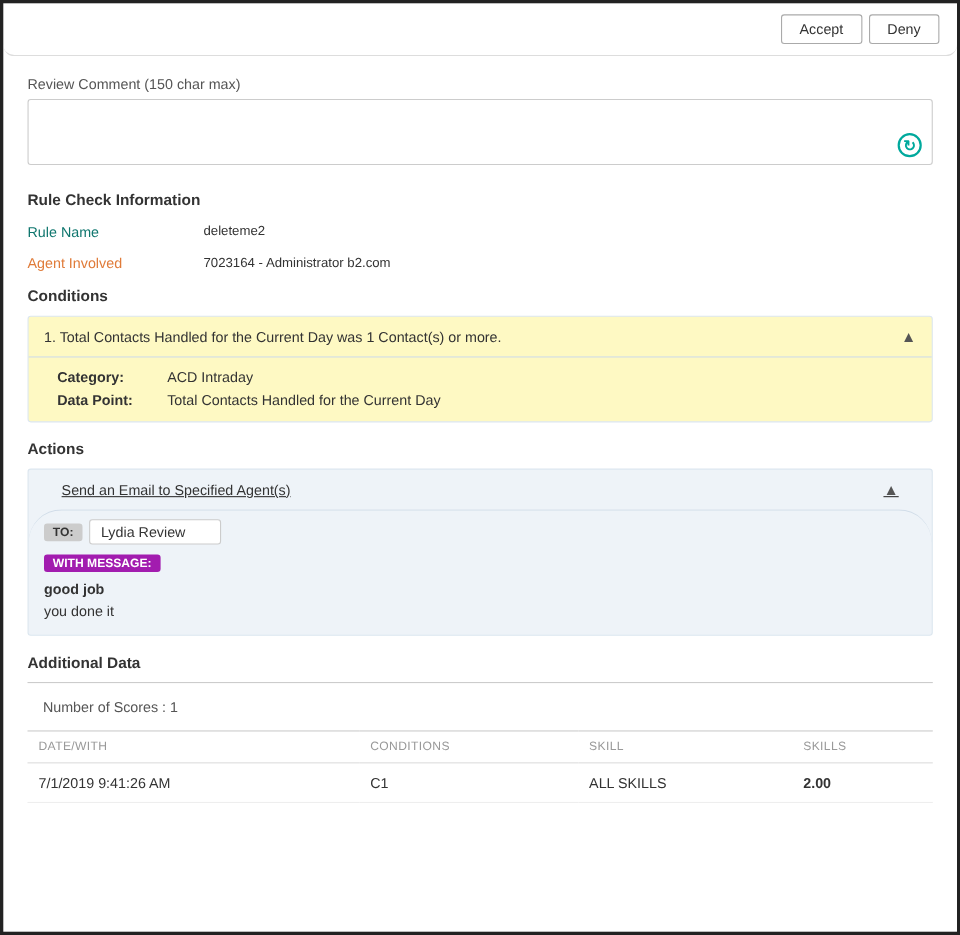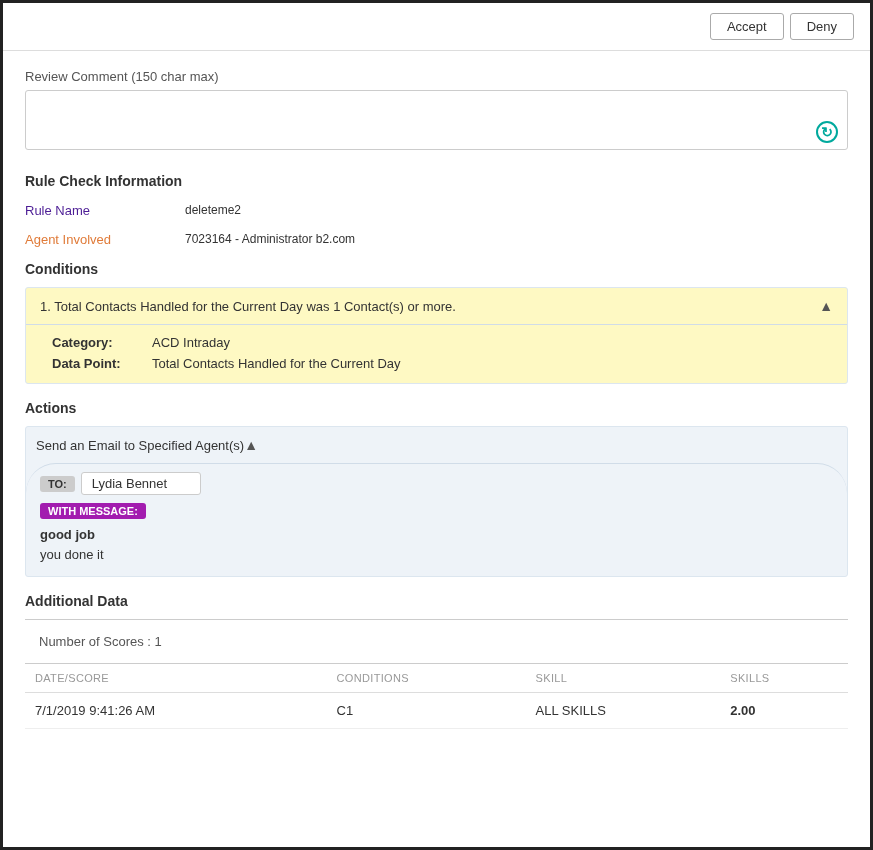--- a/index.html
+++ b/index.html
@@ -12,20 +12,21 @@
       width: 873px;
       min-height: 850px;
     }
 
     .top-bar {
       display: flex;
       justify-content: flex-end;
       align-items: center;
       padding: 10px 16px;
       border-bottom: 1px solid #ddd;
+      border-radius: 10px;
     }
 
     .btn {
       padding: 5px 16px;
       font-size: 13px;
       cursor: pointer;
       border-radius: 3px;
     }
     .btn-accept {
       background: #fff;
@@ -97,21 +98,21 @@
     }
 
     .info-row {
       display: flex;
       align-items: flex-start;
       margin-bottom: 14px;
     }
 
     .info-label {
       width: 160px;
-      color: #4c1d95;
+      color: #0f766e;
       font-size: 13px;
       flex-shrink: 0;
     }
 
     .info-label.orange {
       color: #e07b39;
     }
 
     .info-value {
       color: #333;
@@ -172,24 +173,26 @@
 
     .actions-block {
       background: #eef3f8;
       border: 1px solid #dce6ef;
       border-radius: 3px;
       margin-bottom: 16px;
     }
 
     .actions-header {
       display: flex;
-      align-items: center;
-      padding: 10px 10px;
-      font-size: 13px;
-      color: #333;
+      justify-content: space-between;
+      align-items: center;
+      padding: 10px 30px;
+      font-size: 13px;
+      color: #333;
+      text-decoration: underline;
     }
 
     .actions-body {
       padding: 8px 14px 12px 14px;
       border-top: 1px solid #d0dce8;
       border-radius: 30px;
     }
 
     .tag {
       display: inline-block;
@@ -340,41 +343,41 @@
   <div class="section-title">Actions</div>
 
   <div class="actions-block">
     <div class="actions-header">
       <span>Send an Email to Specified Agent(s)</span>
       <span class="collapse-arrow">▲</span>
     </div>
     <div class="actions-body">
       <div class="to-row">
         <span class="tag">TO:</span>
-        <span class="recipient-box">Lydia Bennet</span>
+        <span class="recipient-box">Lydia Review</span>
       </div>
       <div>
         <span class="message-tag">WITH MESSAGE:</span>
       </div>
       <div class="message-body">
         <div class="message-line">good job</div>
         <div>you done it</div>
       </div>
     </div>
   </div>
 
   <div class="additional-data-section">
     <div class="section-title">Additional Data</div>
     <hr class="divider">
     <div class="num-scores">Number of Scores : 1</div>
 
     <table class="data-table">
       <thead>
         <tr>
-          <th>DATE/SCORE</th>
+          <th>DATE/WITH</th>
           <th>CONDITIONS</th>
           <th>SKILL</th>
           <th>SKILLS</th>
         </tr>
       </thead>
       <tbody>
         <tr class="table-row">
           <td>7/1/2019 9:41:26 AM</td>
           <td class="td-conditions">C1</td>
           <td class="td-skill">ALL SKILLS</td>

